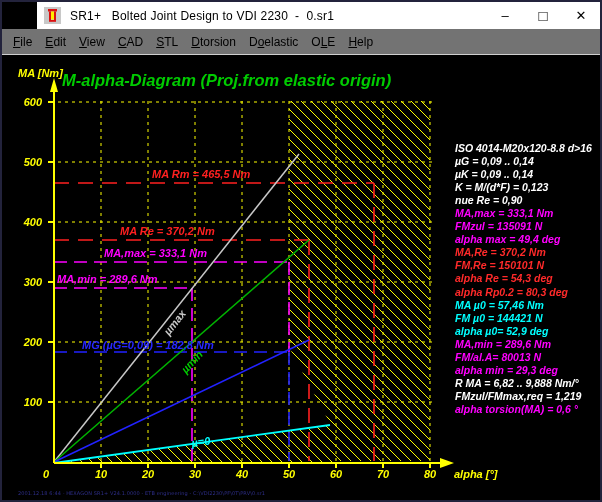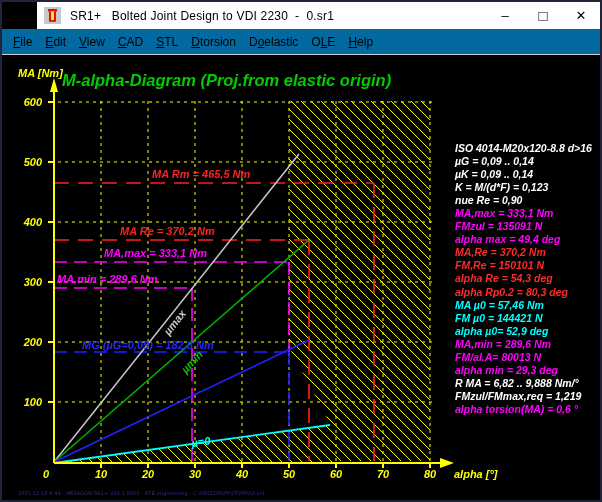--- a/index.html
+++ b/index.html
@@ -13,21 +13,21 @@
     display:flex; align-items:center; padding-left:7px; box-sizing:border-box;margin-left:35px;
   }
   .app-icon{width:17px; height:17px; display:inline-block; margin-right:9px;}
   .title-text{font-size:12px; color:#000; white-space:pre; letter-spacing:0.2px;}
   .win-controls{margin-left:auto; display:flex; align-items:center; height:100%;}
   .wbtn{
     width:38px; height:100%; display:flex; align-items:center; justify-content:center;
     font-size:13px; color:#000; cursor:default;
   }
   .menubar{
-    position:absolute; top:27px; left:0; right:0; height:26px; background:#0369a1;
+    position:absolute; top:27px; left:0; right:0; height:26px; background:#737373;
     display:flex; align-items:center; gap:13px; padding-left:11px; box-sizing:border-box;
     border-bottom:1px solid #d0d0d0;
   }
   .menu-item{font-size:12px; color:#000; white-space:pre;}
   .menu-item .u{text-decoration:underline;}
   .content{position:absolute; top:53px; left:0; right:0; bottom:0; background:#000;}
   .chart-svg{position:absolute; top:0; left:0;}
   .legend{
     position:absolute; left:453px; top:87px; width:149px;
     font-size:10.5px; font-style:italic; font-weight:bold; line-height:13.05px;

